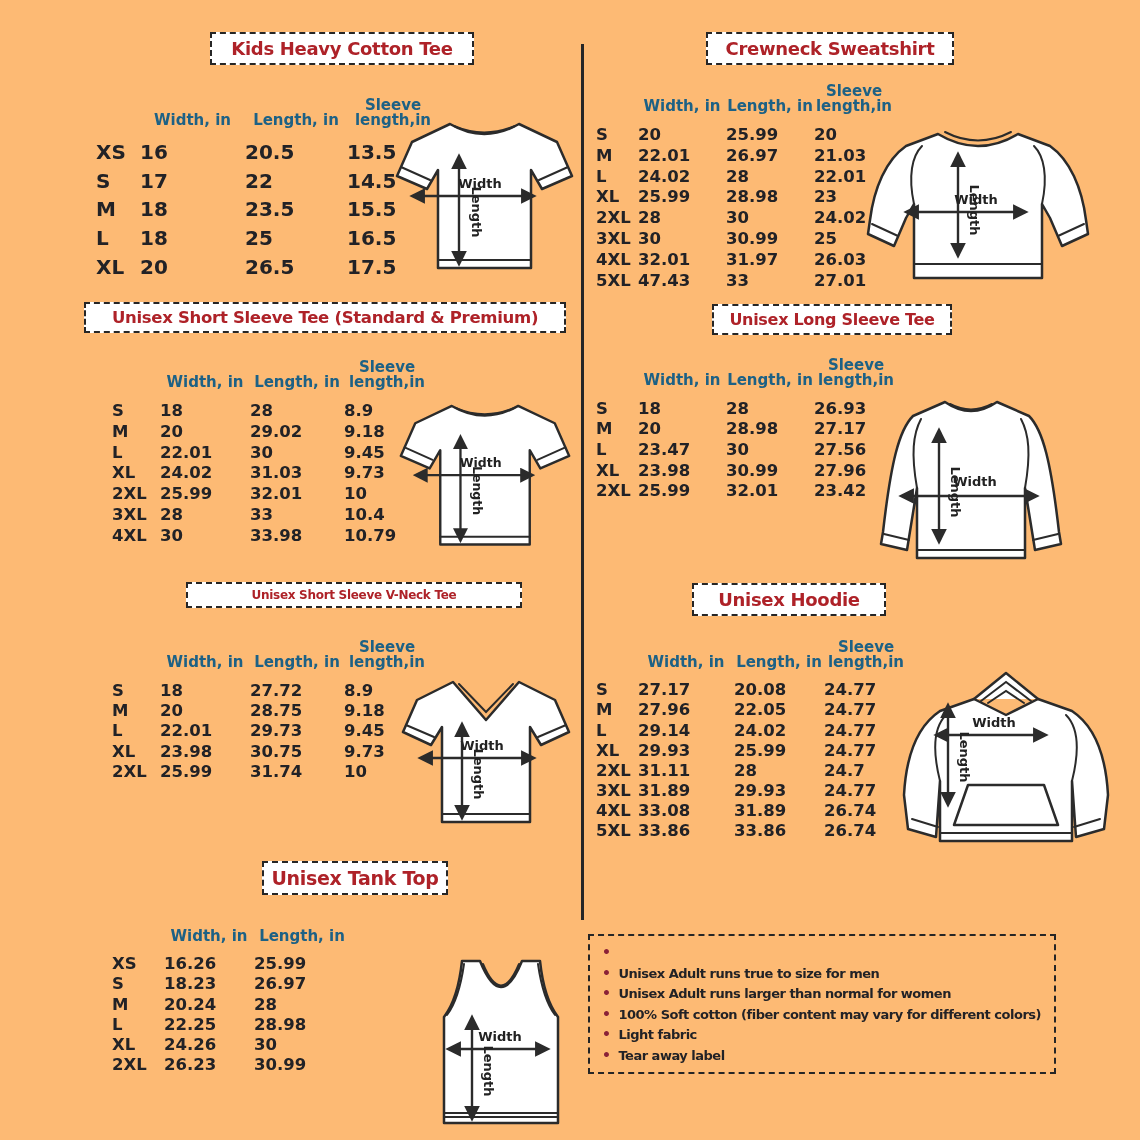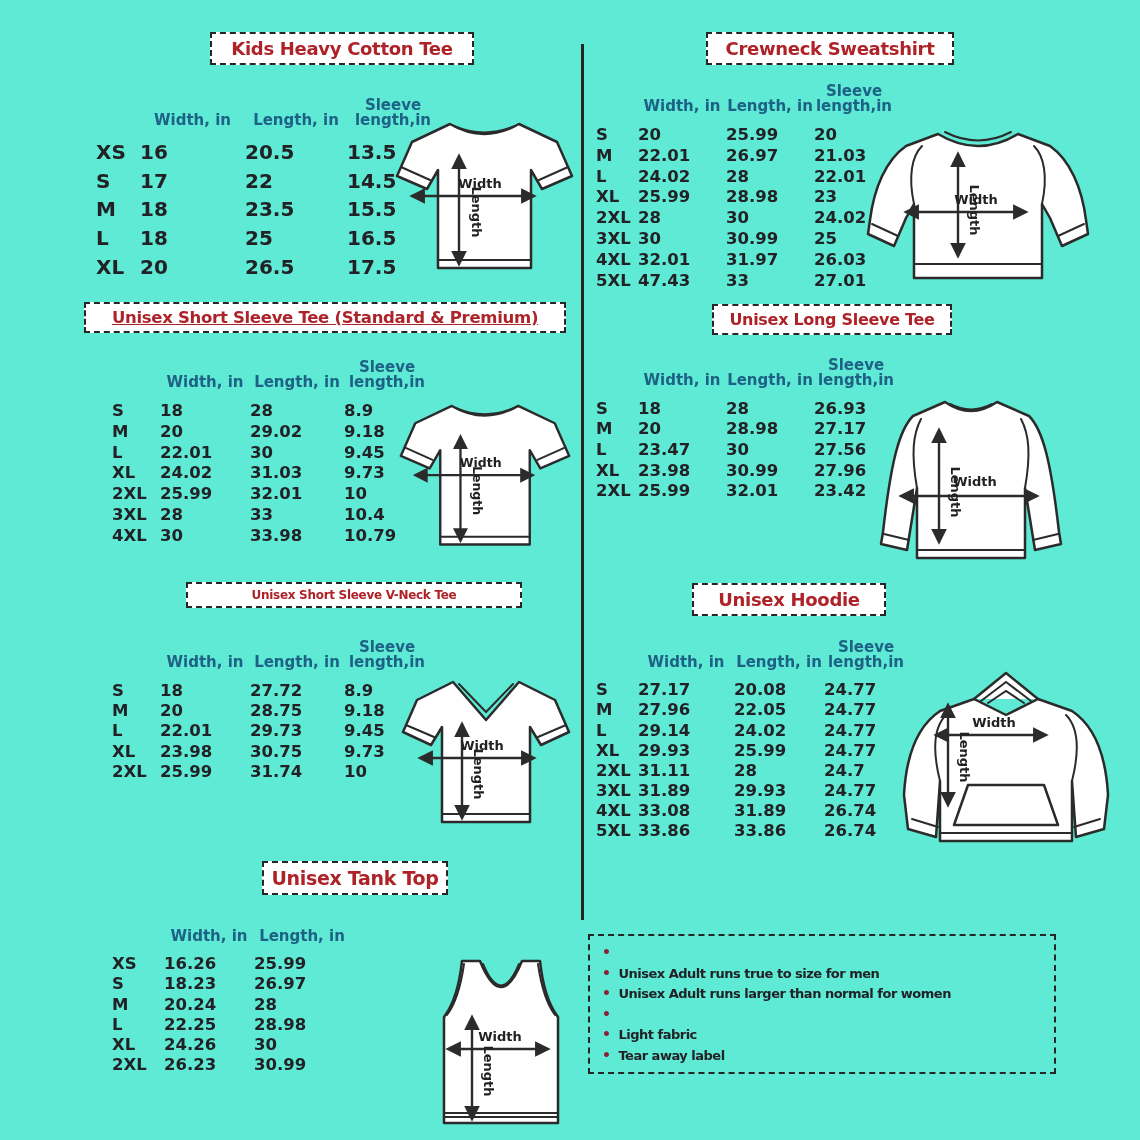--- a/index.html
+++ b/index.html
@@ -1,16 +1,16 @@
 <!DOCTYPE html>
 <html style="--title-red: #ae2228; --header-blue: #1d6185; --text-dark: #222226; --bullet-maroon: #8a2137; --line-dark: #262626;"><head>
 <meta charset="utf-8">
 <style>
   html,body{margin:0;padding:0;background:#fff;}
-  #canvas{position:relative;width:1140px;height:1140px;background:#5eead4;overflow:hidden;
+  #canvas{position:relative;width:1140px;height:1140px;background:#fdba74;overflow:hidden;
           font-family:"DejaVu Sans",sans-serif;color:var(--text-dark,#222);}
   section{display:contents;}
   .abs{position:absolute;}
 
   
   .title-box{border:2px dashed var(--line-dark,#2a2a2a);background:#fff;text-align:center;
              padding:4px 2px;font-weight:bold;color:var(--title-red,#ae2228);
              white-space:nowrap;letter-spacing:-0.3px;}
 
   
@@ -178,21 +178,21 @@
       <path class="seam" d="M222,106 L196,118"></path>
       <line class="arrow" x1="46" y1="94" x2="162" y2="94" marker-start="url(#ah)" marker-end="url(#ah)"></line>
       <line class="arrow" x1="96" y1="38" x2="96" y2="136" marker-start="url(#ah)" marker-end="url(#ah)"></line>
       <text class="diag-label" x="114" y="86">Width</text>
       <text class="diag-label" transform="rotate(90 108 92)" x="108" y="92">Length</text>
     </svg>
   </section>
 
   
   <section>
-    <div class="abs title-box" style="left:84px;top:302px;width:474px;font-size:16.5px;text-decoration:underline;">Unisex Short Sleeve Tee (Standard &amp; Premium)</div>
+    <div class="abs title-box" style="left:84px;top:302px;width:474px;font-size:16.5px;">Unisex Short Sleeve Tee (Standard &amp; Premium)</div>
     <div class="abs size-table" style="left:112px;top:352px;--cols:48px 90px 94px 86px;--rowh:20.9px;--headh:48px;">
         <div class="trow thead">
           <div class="tcell corner"></div>
           <div class="tcell chead">Width, in</div>
           <div class="tcell chead">Length, in</div>
           <div class="tcell chead">Sleeve
 length,in</div>
         </div>
         <div class="trow">
           <div class="tcell size">S</div>
@@ -502,20 +502,21 @@
     <div class="note">
         <span class="bullet">•</span>
         <span>Unisex Adult runs true to size for men</span>
       </div>
     <div class="note">
         <span class="bullet">•</span>
         <span>Unisex Adult runs larger than normal for women</span>
       </div>
     <div class="note">
         <span class="bullet">•</span>
+        <span>100% Soft cotton (fiber content may vary for different colors)</span>
       </div>
     <div class="note">
         <span class="bullet">•</span>
         <span>Light fabric</span>
       </div>
     <div class="note">
         <span class="bullet">•</span>
         <span>Tear away label</span>
       </div>
   </div>

